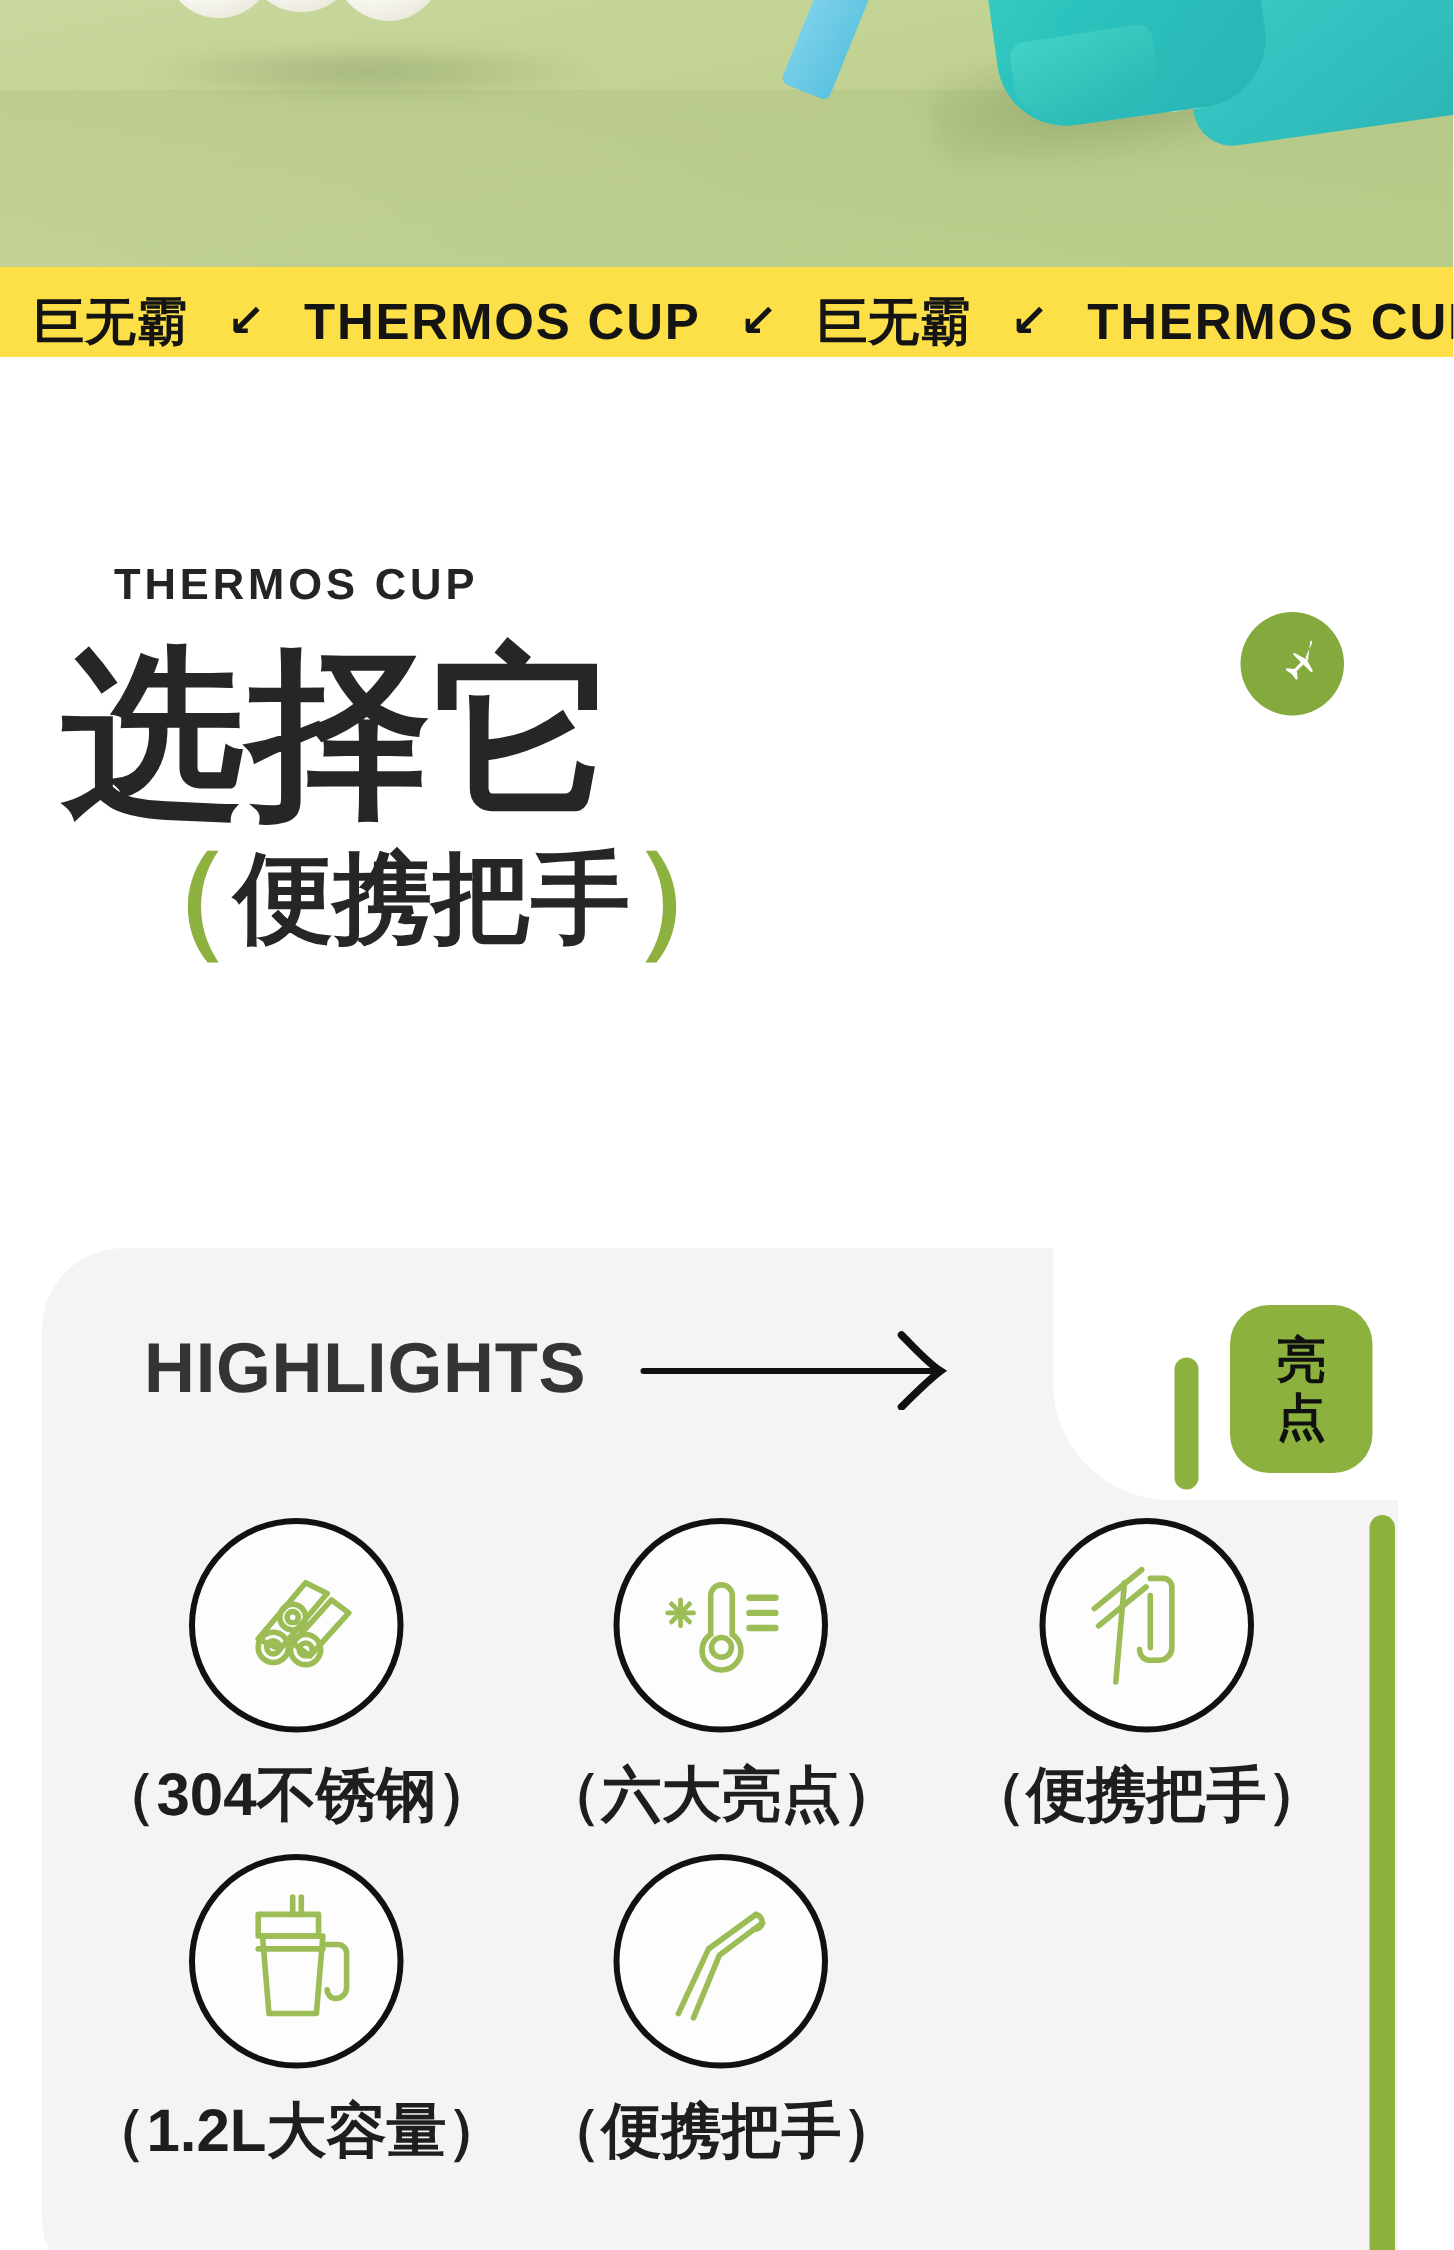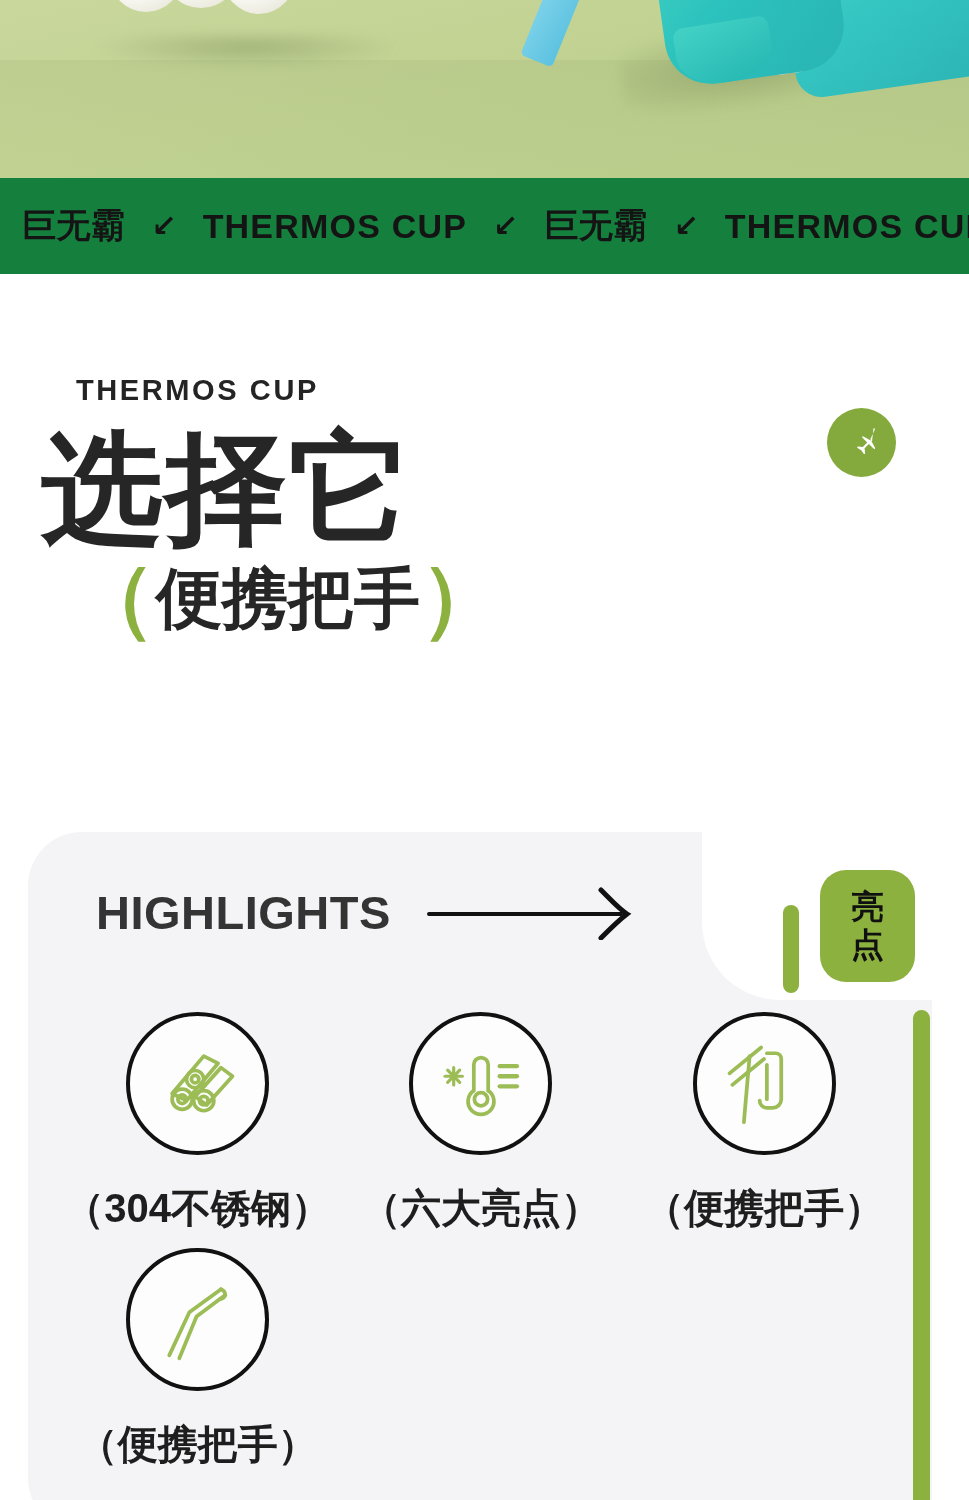--- a/index.html
+++ b/index.html
@@ -74,23 +74,23 @@
     transform:rotate(-8deg); border-radius:3px;
   }
   .handle-wire{
     position:absolute; left:700px; top:-96px; width:86px; height:96px;
     border:5px solid #aab4b7; border-bottom:none; border-left:none;
     border-radius:0 46px 0 0; transform:rotate(-8deg);
   }
 
   
   .banner{
-    position:absolute; left:0; top:178px; width:969px; height:96px;
-    background:#15803d; overflow:hidden;
-    display:flex; align-items:center;
+    position:absolute; left:0; top:178px; width:969px; height:60px;
+    background:#fde047; overflow:hidden;
+    display:flex; align-items:flex-end;
   }
   .banner-track{
     display:flex; align-items:center; gap:26px;
     padding-left:22px; white-space:nowrap;
   }
   .banner-word{
     font-size:34px; font-weight:700; color:#141414; letter-spacing:.5px;
   }
   .banner-word.latin{ letter-spacing:1.2px; }
   .banner-arrow{
@@ -156,21 +156,21 @@
     border-radius:26px;
     display:flex; flex-direction:column; align-items:center; justify-content:center;
     gap:2px;
   }
   .pill span{
     font-size:33px; font-weight:700; color:#101010; line-height:1.08;
   }
 
   .card-head{
     position:absolute; left:96px; top:884px;
-    display:flex; align-items:center; gap:34px;
+    display:flex; align-items:flex-start; gap:34px;
   }
   .hl-text{
     font-size:47px; font-weight:800; color:#343434; letter-spacing:.5px;
   }
   .hl-arrow{ width:222px; height:56px; }
 
   
   .grid{
     position:absolute; left:56px; top:1012px;
     width:850px;
@@ -178,21 +178,21 @@
     row-gap:12px;
   }
   .cell{ display:flex; flex-direction:column; align-items:center; }
   .circle{
     width:143px; height:143px; border-radius:50%;
     background:#fdfdfd; border:4px solid #111111;
     display:flex; align-items:center; justify-content:center;
   }
   .circle svg{ width:92px; height:92px; }
   .cap{
-    margin-top:26px;
+    margin-top:14px;
     font-size:40px; font-weight:700; color:#1e1e1e; white-space:nowrap;
   }
 </style>
 </head>
 <body>
 
 <div class="hero">
   <div class="hero-shadow-soft"></div>
 
   <div class="balls-shadow"></div>
@@ -319,20 +319,35 @@
           <path d="M10 34 L32 16"></path>
           <path d="M22 14 L18 60"></path>
           <path d="M34 12 h6 a4 4 0 0 1 4 4 v28 a6 6 0 0 1 -6 6 h-4 a5 5 0 0 1 -5 -5"></path>
           <path d="M34 20 v24"></path>
         </svg>
       </span>
     </div>
     <div class="cap">（便携把手）</div>
   </div>
 
+  <div class="cell">
+    <div class="circle">
+      <span>
+        <svg viewBox="0 0 64 64" fill="none" stroke="#9cbc55" stroke-width="2.6" stroke-linejoin="round" stroke-linecap="round">
+          <rect x="14" y="12" width="28" height="10"></rect>
+          <path d="M16 22 h28 l-3 36 h-22 z"></path>
+          <line x1="14" y1="28" x2="44" y2="28"></line>
+          <line x1="30" y1="4" x2="30" y2="12"></line>
+          <line x1="34" y1="4" x2="34" y2="12"></line>
+          <path d="M44 26 h7 a4 4 0 0 1 4 4 v16 a5 5 0 0 1 -5 5 a4 4 0 0 1 -4 -4"></path>
+        </svg>
+      </span>
+    </div>
+    <div class="cap">（1.2L大容量）</div>
+  </div>
 
   <div class="cell">
     <div class="circle">
       <span>
         <svg viewBox="0 0 64 64" fill="none" stroke="#9cbc55" stroke-width="2.6" stroke-linejoin="round" stroke-linecap="round">
           <path d="M12 58 L26 28 L48 12"></path>
           <path d="M19 60 L31 31 L51 16"></path>
           <path d="M48 12 a4.5 4.5 0 0 1 3 4 a4.5 4.5 0 0 1 -4 3"></path>
         </svg>
       </span>

